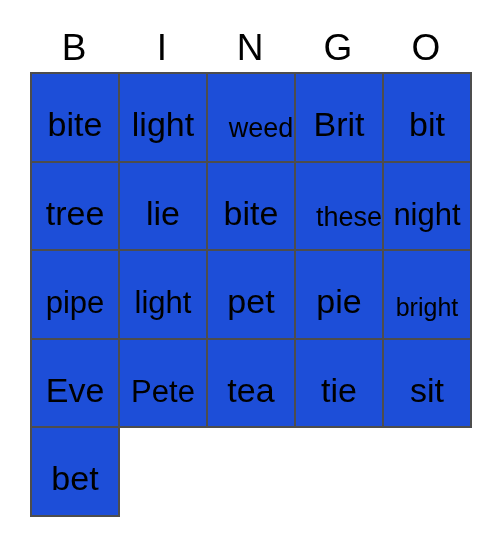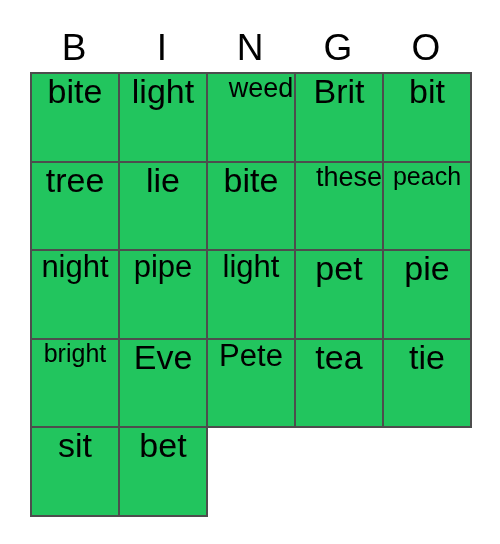--- a/index.html
+++ b/index.html
@@ -61,25 +61,25 @@
     box-sizing: content-box;
     display: grid;
     grid-template-columns: repeat(5, 88px);
     grid-template-rows: repeat(5, 88.6px);
   }
   .cell {
     border-right: 2px solid #4d4d4d;
     border-bottom: 2px solid #4d4d4d;
     box-sizing: border-box;
     display: flex;
-    align-items: flex-start;
+    align-items: flex-end;
     justify-content: center;
-    background: #22c55e;
+    background: #1d4ed8;
     overflow: hidden;
-    padding: 0 2px;
+    padding: 18px 2px;
   }
   .cell-text {
     display: block;
     text-align: center;
     line-height: 1.05;
     white-space: nowrap;
     color: #000000;
   }
 
   
@@ -126,23 +126,20 @@
         <span class="cell-text fs-lg">lie</span>
       </div>
     <div class="cell">
         <span class="cell-text fs-lg">bite</span>
       </div>
     <div class="cell">
         <span class="cell-text fs-sm">these</span>
       </div>
 
     <div class="cell">
-        <span class="cell-text fs-xs">peach</span>
-      </div>
-    <div class="cell">
         <span class="cell-text fs-md">night</span>
       </div>
     <div class="cell">
         <span class="cell-text fs-md">pipe</span>
       </div>
     <div class="cell">
         <span class="cell-text fs-md">light</span>
       </div>
 
     <div class="cell">

